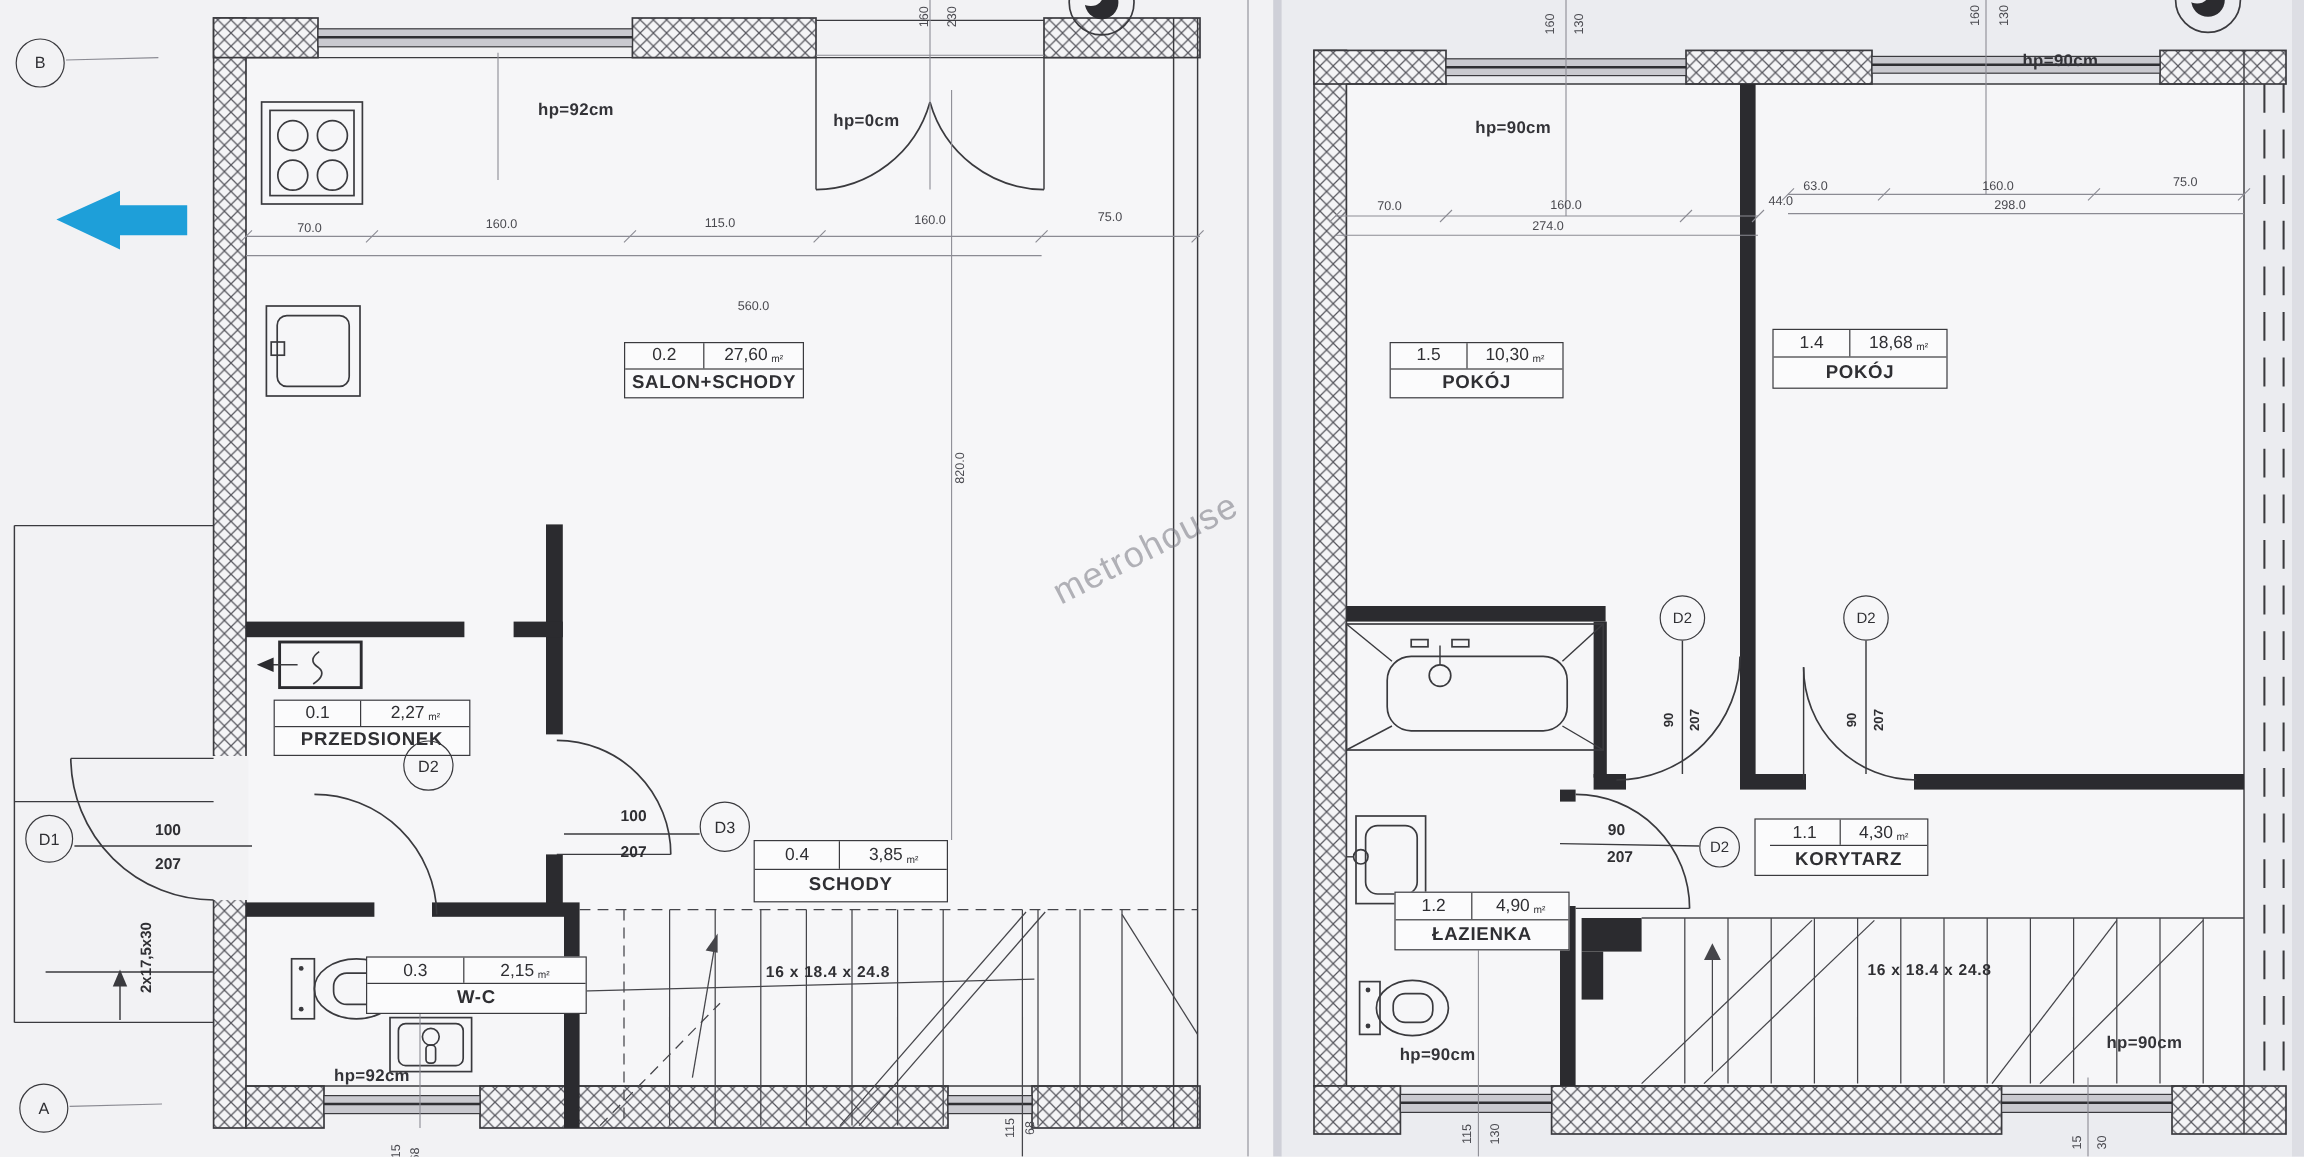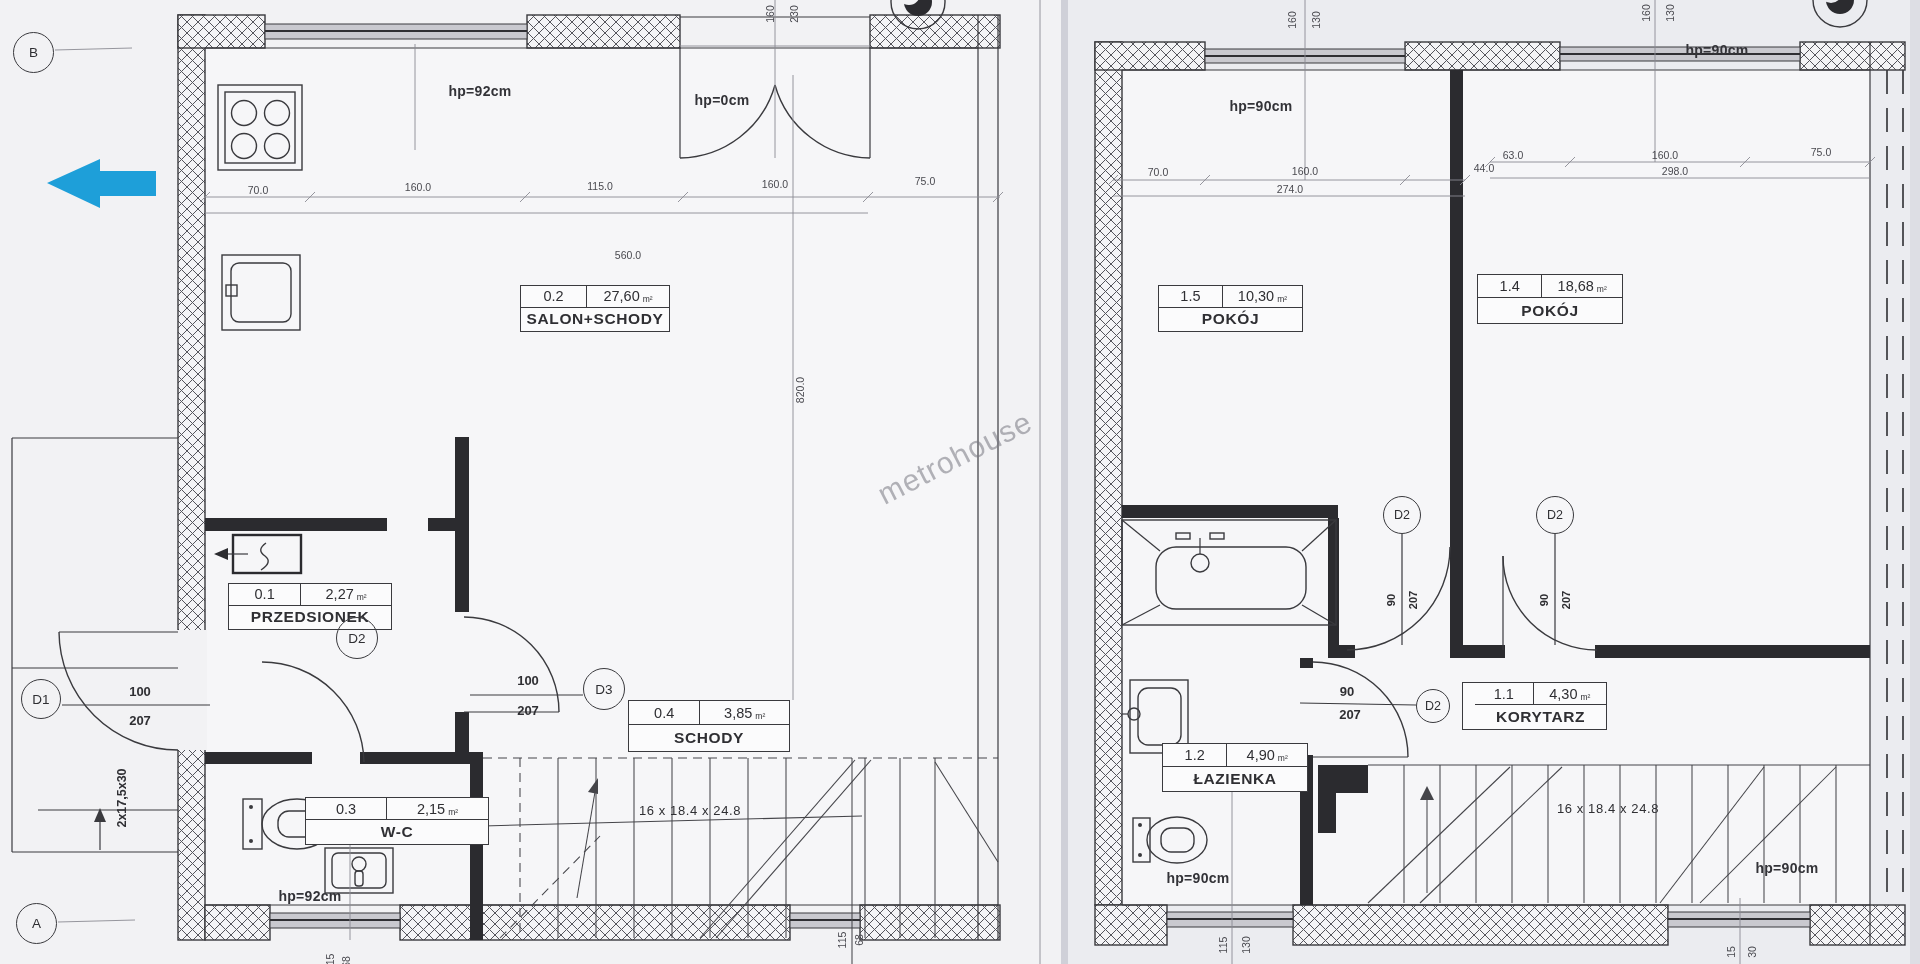--- a/index.html
+++ b/index.html
@@ -5,21 +5,21 @@
   html,body{margin:0;padding:0;background:#f2f2f4;}
   #stage{position:relative;width:1920px;height:964px;overflow:hidden;background:#f2f2f4;
          font-family:"Liberation Sans", sans-serif;color:#2f2f33;}
   #plan-svg{position:absolute;left:0;top:0;}
   .t{position:absolute;transform:translate(-50%,-50%);white-space:nowrap;color:#3a3a3e;}
   .d{font-size:10.5px;color:#4a4a50;}
   .dr{transform:translate(-50%,-50%) rotate(-90deg);font-size:10.5px;color:#4a4a50;}
   .hp{font-size:14px;font-weight:bold;color:#333338;letter-spacing:.3px;}
   .dd{font-size:13px;font-weight:bold;color:#2f2f33;}
   .ddr{transform:translate(-50%,-50%) rotate(-90deg);font-size:11px;font-weight:bold;color:#2f2f33;}
-  .sf{font-size:13px;font-weight:normal;letter-spacing:.6px;color:#2f2f33;}
+  .sf{font-size:13px;font-weight:bold;letter-spacing:.6px;color:#2f2f33;}
   .wm{transform:translate(-50%,-50%) rotate(-27deg);font-size:30px;color:rgba(118,118,128,.55);letter-spacing:1px;}
   .circ{position:absolute;border:1.7px solid #3a3a3e;border-radius:50%;display:flex;align-items:center;
         justify-content:center;font-size:13.5px;color:#2f2f33;box-sizing:border-box;background:transparent;}
   .rbox{position:absolute;background:#fbfbfc;border:1.7px solid #3a3a3e;display:flex;flex-direction:column;box-sizing:border-box;}
   .r1{flex:10;display:flex;border-bottom:1.7px solid #3a3a3e;}
   .rid{width:44%;border-right:1.7px solid #3a3a3e;display:flex;align-items:center;justify-content:center;font-size:14.5px;}
   .rar{flex:1;display:flex;align-items:center;justify-content:center;font-size:14.5px;gap:3px;}
   .un{font-size:8.5px;position:relative;top:3px;}
   .r2{flex:11;display:flex;align-items:center;justify-content:center;font-size:15.5px;font-weight:bold;letter-spacing:.6px;}
 </style>

